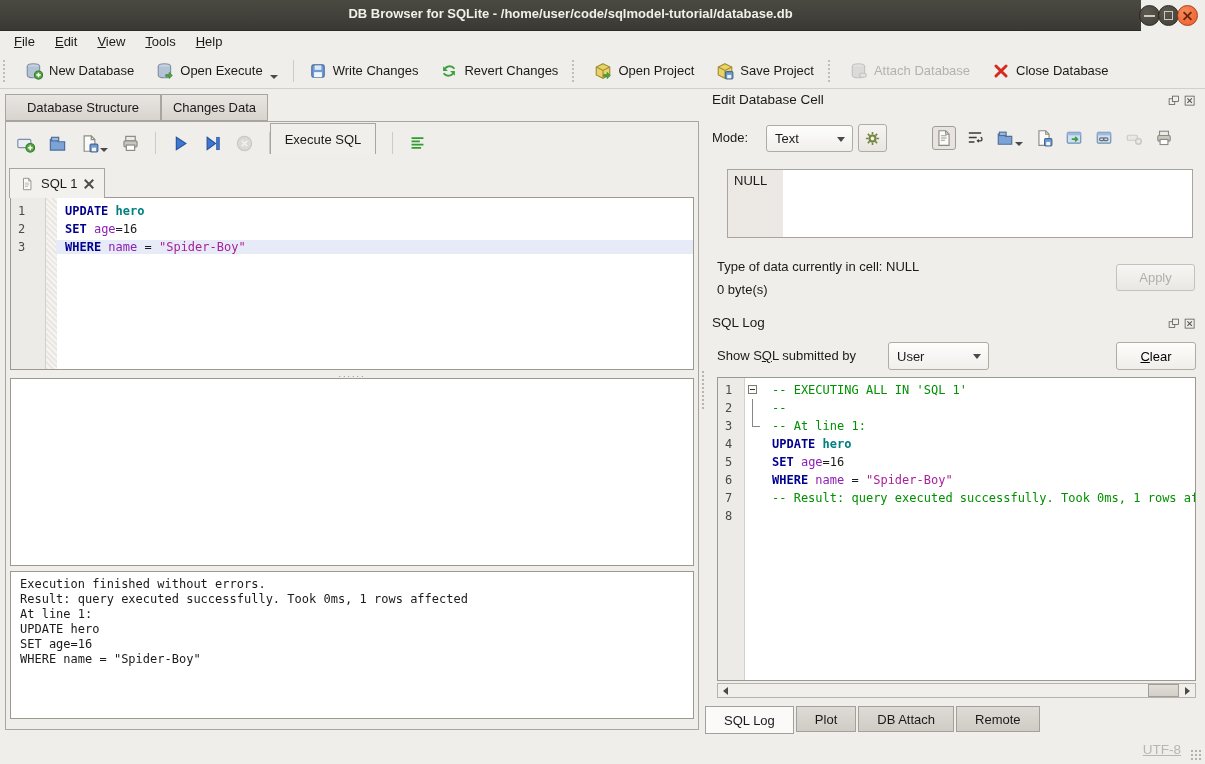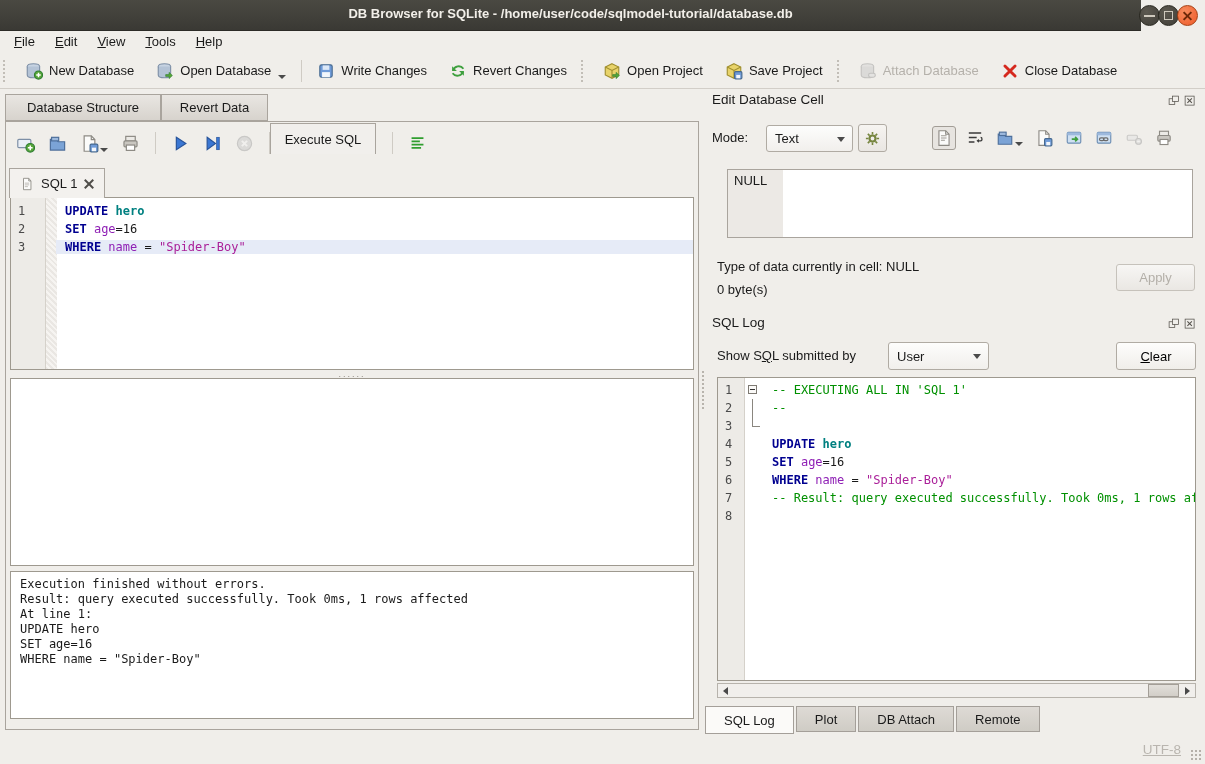--- a/index.html
+++ b/index.html
@@ -156,21 +156,21 @@
         <span class="tb-label">New Database</span>
       </button>
       <button class="tb-btn">
         <span class="icon">
           <svg viewBox="0 0 16 16" width="18" height="18">
             <ellipse cx="7.5" cy="4" rx="5.5" ry="2.5" fill="#c7d3e2" stroke="#7d8fa6"></ellipse>
             <path d="M2 4v7.5c0 1.4 2.5 2.5 5.5 2.5s5.5-1.1 5.5-2.5V4" fill="#b4c3d6" stroke="#7d8fa6"></path>
             <path d="M8.6 11.2h3v-2l3 2.8-3 2.8v-2h-3z" fill="#57a639" stroke="#2e7d32" stroke-width=".5"></path>
           </svg>
         </span>
-        <span class="tb-label">Open Database</span>
+        <span class="tb-label">Open Execute</span>
         <span class="caret-dn"></span>
       </button>
       <div class="tb-sep"></div>
       <button class="tb-btn">
         <span class="icon">
           <svg viewBox="0 0 16 16" width="18" height="18">
             <rect x="2.5" y="2.5" width="11" height="11" rx="1.5" fill="#6f9bd8" stroke="#46698f"></rect>
             <rect x="5" y="3" width="6" height="4" fill="#dce8f7"></rect>
             <rect x="4.5" y="9" width="7" height="4.5" fill="#f2f6fb"></rect>
           </svg>
@@ -226,21 +226,21 @@
           <svg viewBox="0 0 16 16" width="18" height="18">
             <path d="M3.5 3.5l9 9M12.5 3.5l-9 9" stroke="#d5281e" stroke-width="2.6" stroke-linecap="round"></path>
           </svg>
         </span>
         <span class="tb-label">Close Database</span>
       </button>
     </div>
 
   <div id="main-tabs">
       <div class="main-tab" style="left: 5px; width: 156px;">Database Structure</div>
-      <div class="main-tab" style="left: 161px; width: 107px;">Revert Data</div>
+      <div class="main-tab" style="left: 161px; width: 107px;">Changes Data</div>
       <div class="main-tab active" style="left: 270px; width: 106px;">Execute SQL</div>
     </div>
 
   <div id="tab-frame">
     <div id="sql-toolbar">
         <button class="icon-btn">
           <span class="icon">
             <svg viewBox="0 0 16 16" width="19" height="19">
               <rect x="1.5" y="4.5" width="11" height="7" rx="1" fill="#e9eef5" stroke="#7d8fa6"></rect>
               <circle cx="12" cy="11.6" r="3.6" fill="#57a639" stroke="#2e7d32"></circle>
@@ -540,20 +540,21 @@
           <span class="fold">
             <span class="fold-v"></span>
           </span>
           <span class="code"><span class="tk-cmt">--</span></span>
         </div>
         <div class="code-line">
           <span class="ln">3</span>
           <span class="fold">
             <span class="fold-l"></span>
           </span>
+          <span class="code"><span class="tk-cmt">-- At line 1:</span></span>
         </div>
         <div class="code-line">
           <span class="ln">4</span>
           <span class="fold"></span>
           <span class="code"><span class="tk-kw">UPDATE</span><span class="tk-pl"> </span><span class="tk-tbl">hero</span></span>
         </div>
         <div class="code-line">
           <span class="ln">5</span>
           <span class="fold"></span>
           <span class="code"><span class="tk-kw">SET</span><span class="tk-pl"> </span><span class="tk-id">age</span><span class="tk-op">=</span><span class="tk-num">16</span></span>

